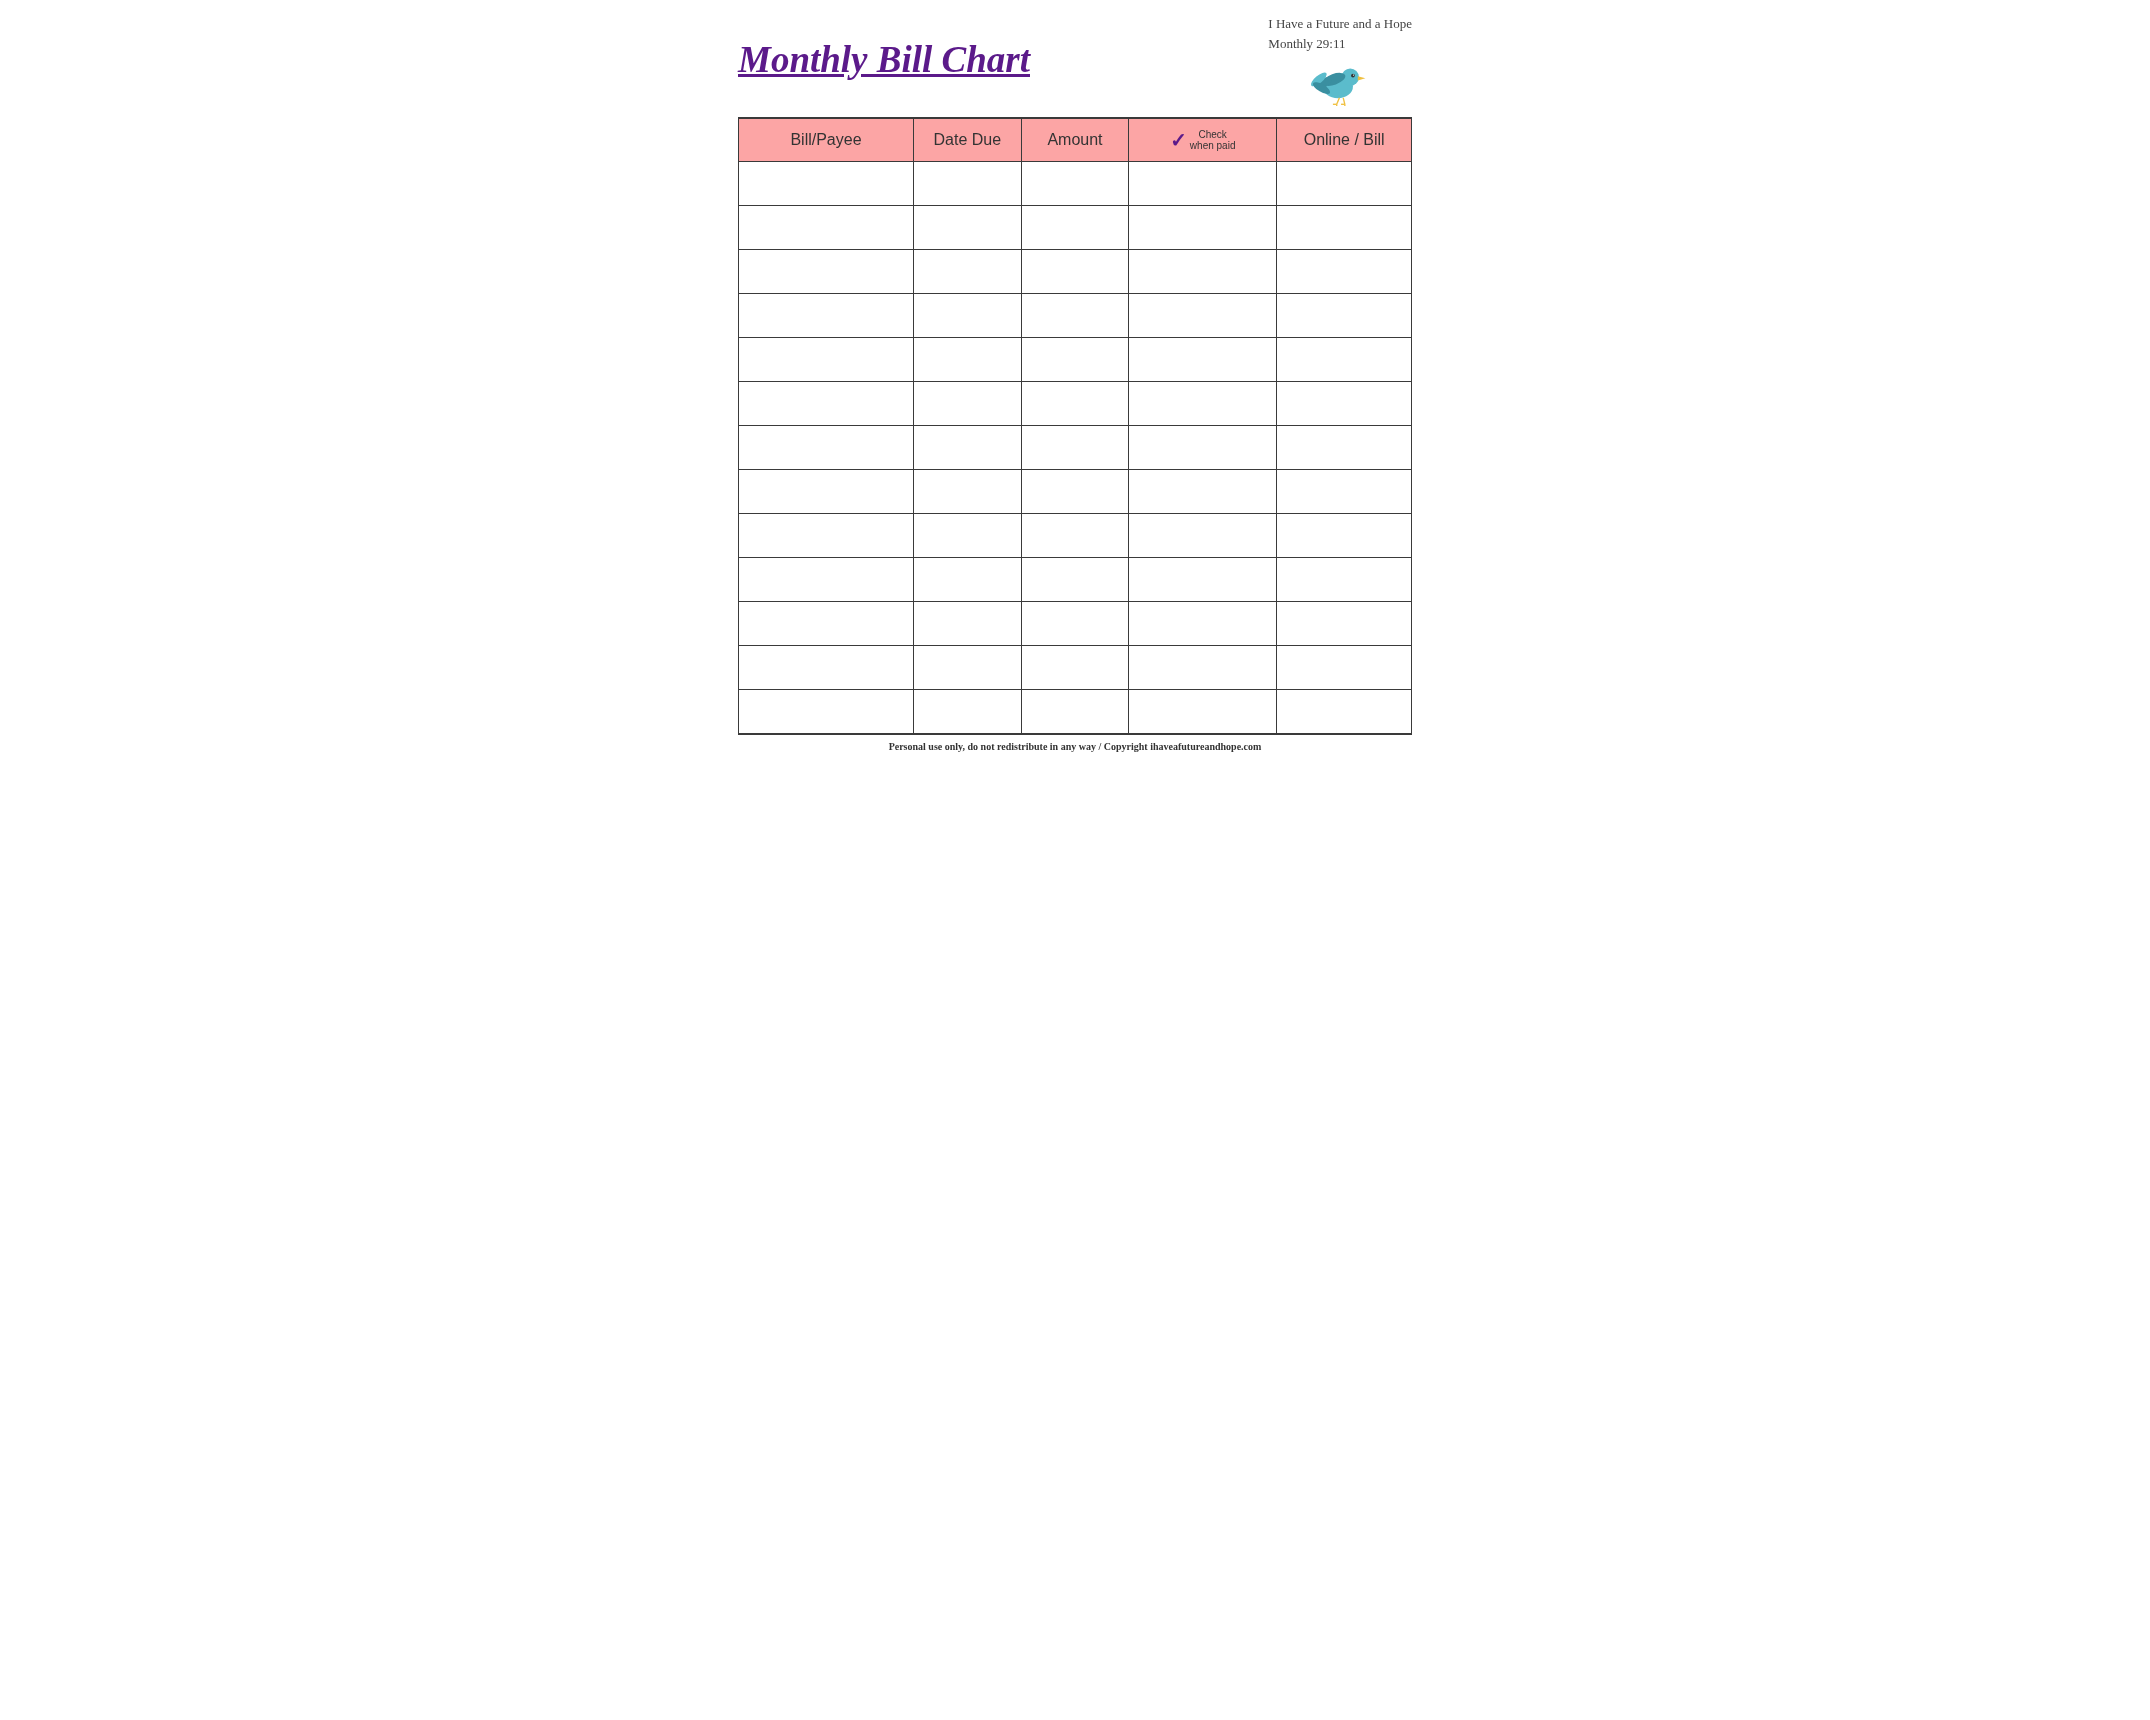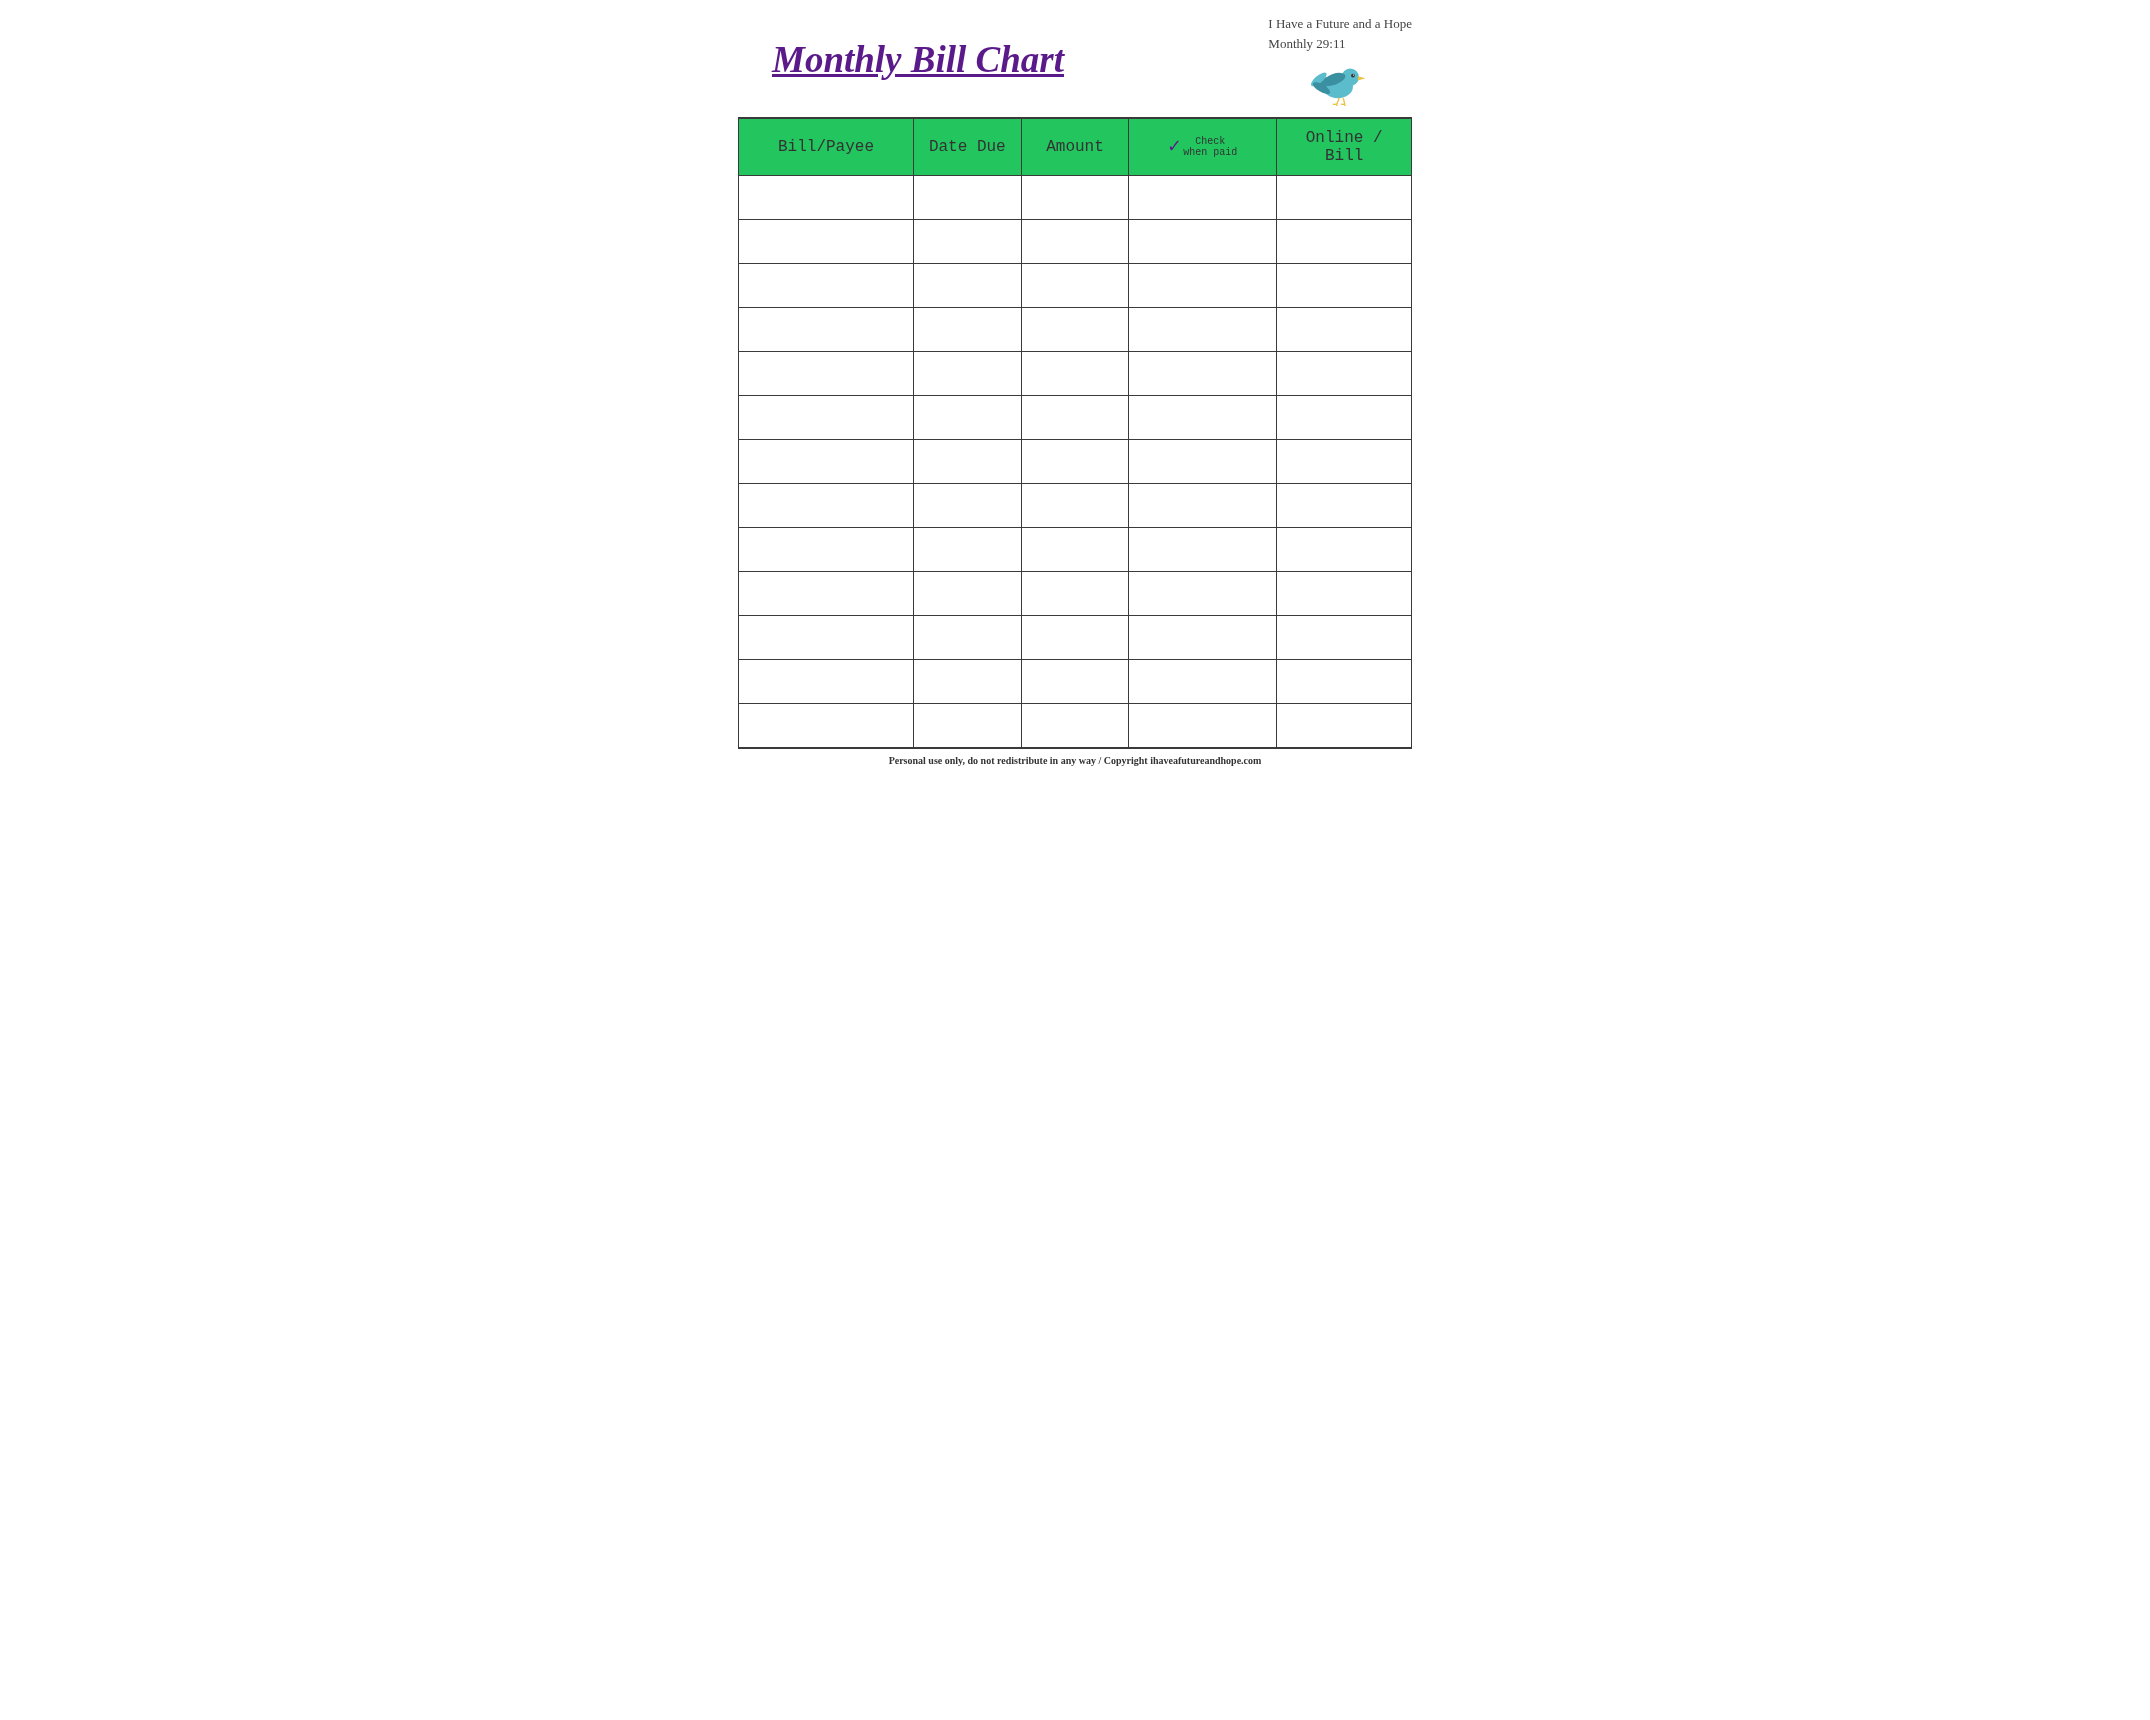--- a/index.html
+++ b/index.html
@@ -31,21 +31,20 @@
     }
 
     .title {
       font-family: 'Palatino Linotype', Palatino, serif;
       font-style: italic;
       font-size: 37px;
       color: #5b1a8a;
       text-decoration: underline;
       text-decoration-color: #5b1a8a;
       line-height: 1.1;
-      margin-left: 34px;
     }
 
     .header-right {
       display: flex;
       flex-direction: column;
       align-items: center;
       gap: 2.9px;
     }
 
     .scripture {
@@ -77,25 +76,25 @@
     table {
       width: 100%;
       border-collapse: collapse;
       margin-top: 0;
     }
 
     thead tr th {
       border: 1.4px solid #3a3a3a;
       padding: 10px 7.2px;
       font-size: 16px;
-      font-family: Liberation Mono, monospace;
+      font-family: Liberation Sans, sans-serif;
       font-weight: normal;
       color: #333;
       text-align: center;
-      background: #22c55e;
+      background: #fca5a5;
       margin-left: 35px;
     }
 
     thead tr th:first-child {
       text-align: center;
     }
 
     .check-header {
       display: flex;
       align-items: center;

